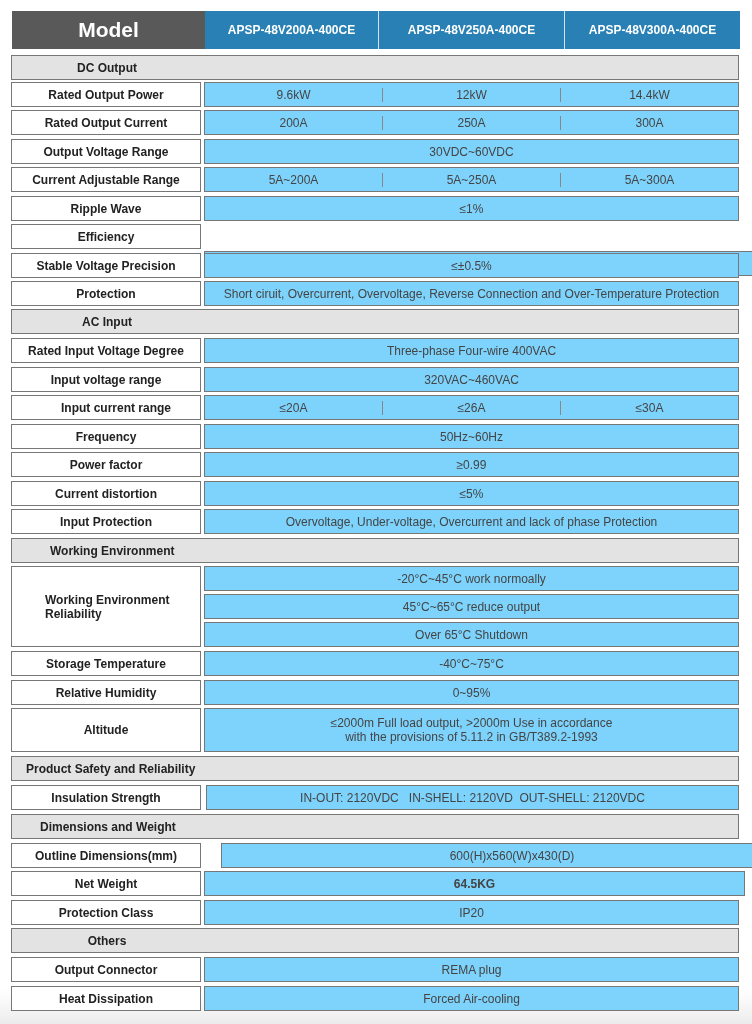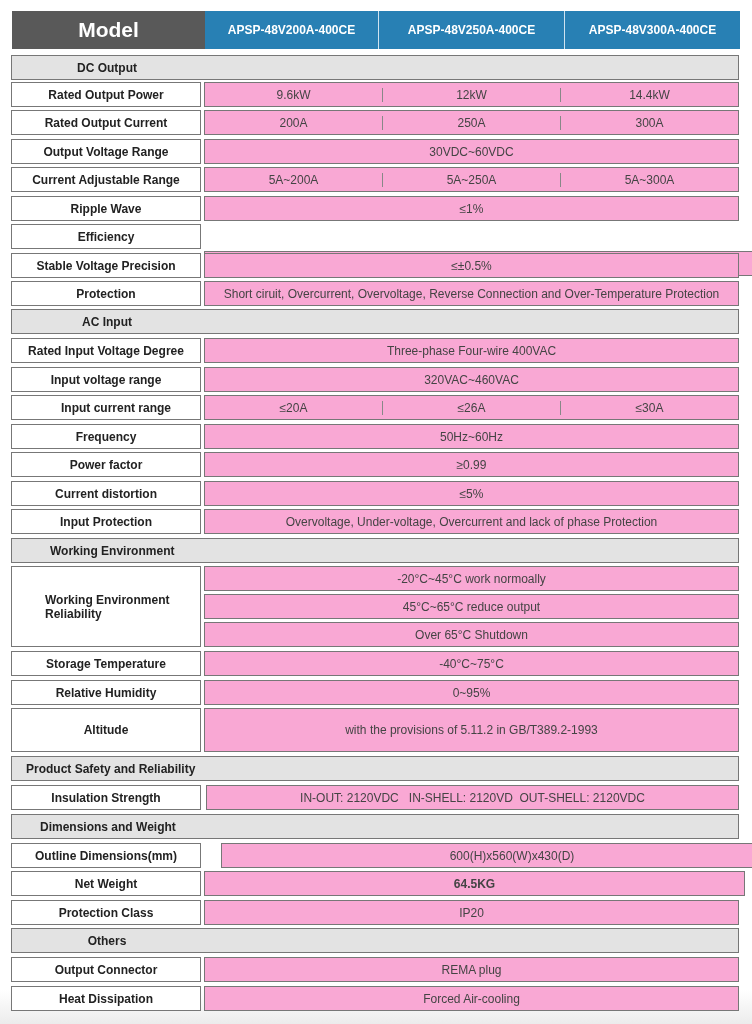--- a/index.html
+++ b/index.html
@@ -29,21 +29,21 @@
   }
   .section.center-label span { display:inline-block; width:190px; text-align:center; }
   .section.left-label span { padding-left:30px; }
   .lbl {
     left:11px; width:190px; background:#fff;
     border:1.5px solid #777; font-weight:bold; font-size:12px;
     display:flex; align-items:center; justify-content:center; text-align:center;
   }
   .lbl.left { justify-content:flex-start; text-align:left; padding-left:33px; }
   .val {
-    background:#f9a8d4; border:1.5px solid #777; font-size:12px; color:#444;
+    background:#7dd3fc; border:1.5px solid #777; font-size:12px; color:#444;
     display:flex; align-items:center; justify-content:center; text-align:center;
   }
   .row3 { display:flex; left:204px; width:535px; }
   .row3 .c { flex:1; border-left:1px solid #888; display:flex; align-items:center; justify-content:center; }
   .row3 .c:first-child { border-left:none; }
   .multiline { line-height:14px; }
 </style>
 </head>
 <body>
 
@@ -131,20 +131,21 @@
 <div class="abs val" style="left:204px;width:535px;top:622px;height:25px;">Over 65°C Shutdown</div>
 
 <div class="abs lbl" style="top:651px;height:25px;">Storage Temperature</div>
 <div class="abs val" style="left:204px;width:535px;top:651px;height:25px;">-40°C~75°C</div>
 
 <div class="abs lbl" style="top:680px;height:25px;">Relative Humidity</div>
 <div class="abs val" style="left:204px;width:535px;top:680px;height:25px;">0~95%</div>
 
 <div class="abs lbl" style="top:708px;height:44px;">Altitude</div>
 <div class="abs val multiline" style="left:204px;width:535px;top:708px;height:44px;flex-direction:column;">
+  <div>≤2000m Full load output, &gt;2000m Use in accordance</div>
   <div>with the provisions of 5.11.2  in GB/T389.2-1993</div>
 </div>
 
 <div class="abs section" style="top:756px;height:25px;">
     <span style="padding-left:14px;">Product Safety and Reliability</span>
   </div>
 
 <div class="abs lbl" style="top:785px;height:25px;">Insulation Strength</div>
 <div class="abs val" style="left:206px;width:533px;top:785px;height:25px;white-space:pre;">IN-OUT: 2120VDC   IN-SHELL: 2120VD  OUT-SHELL: 2120VDC</div>
 

